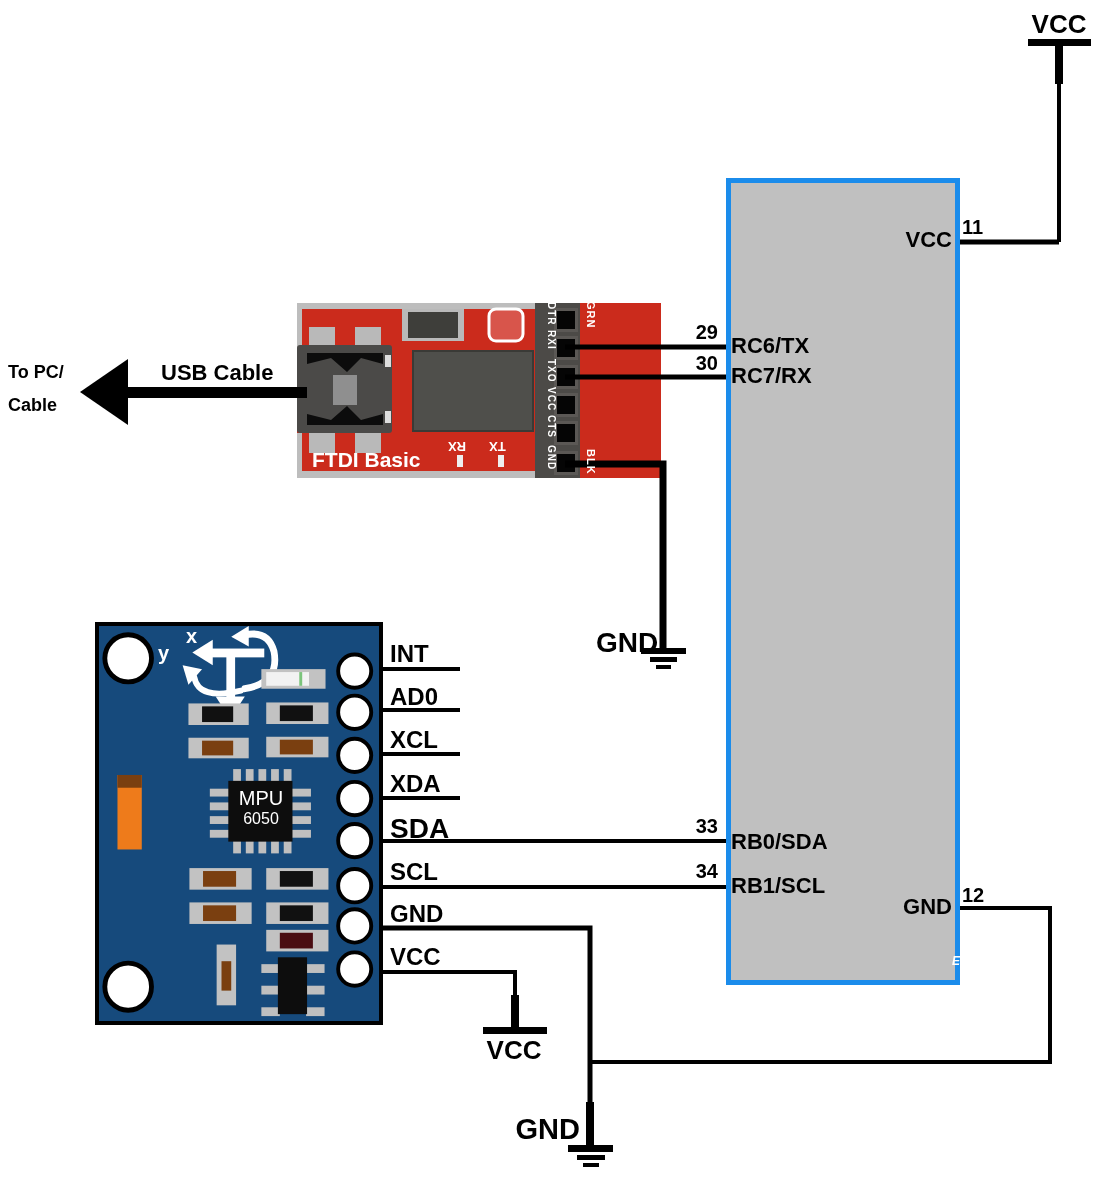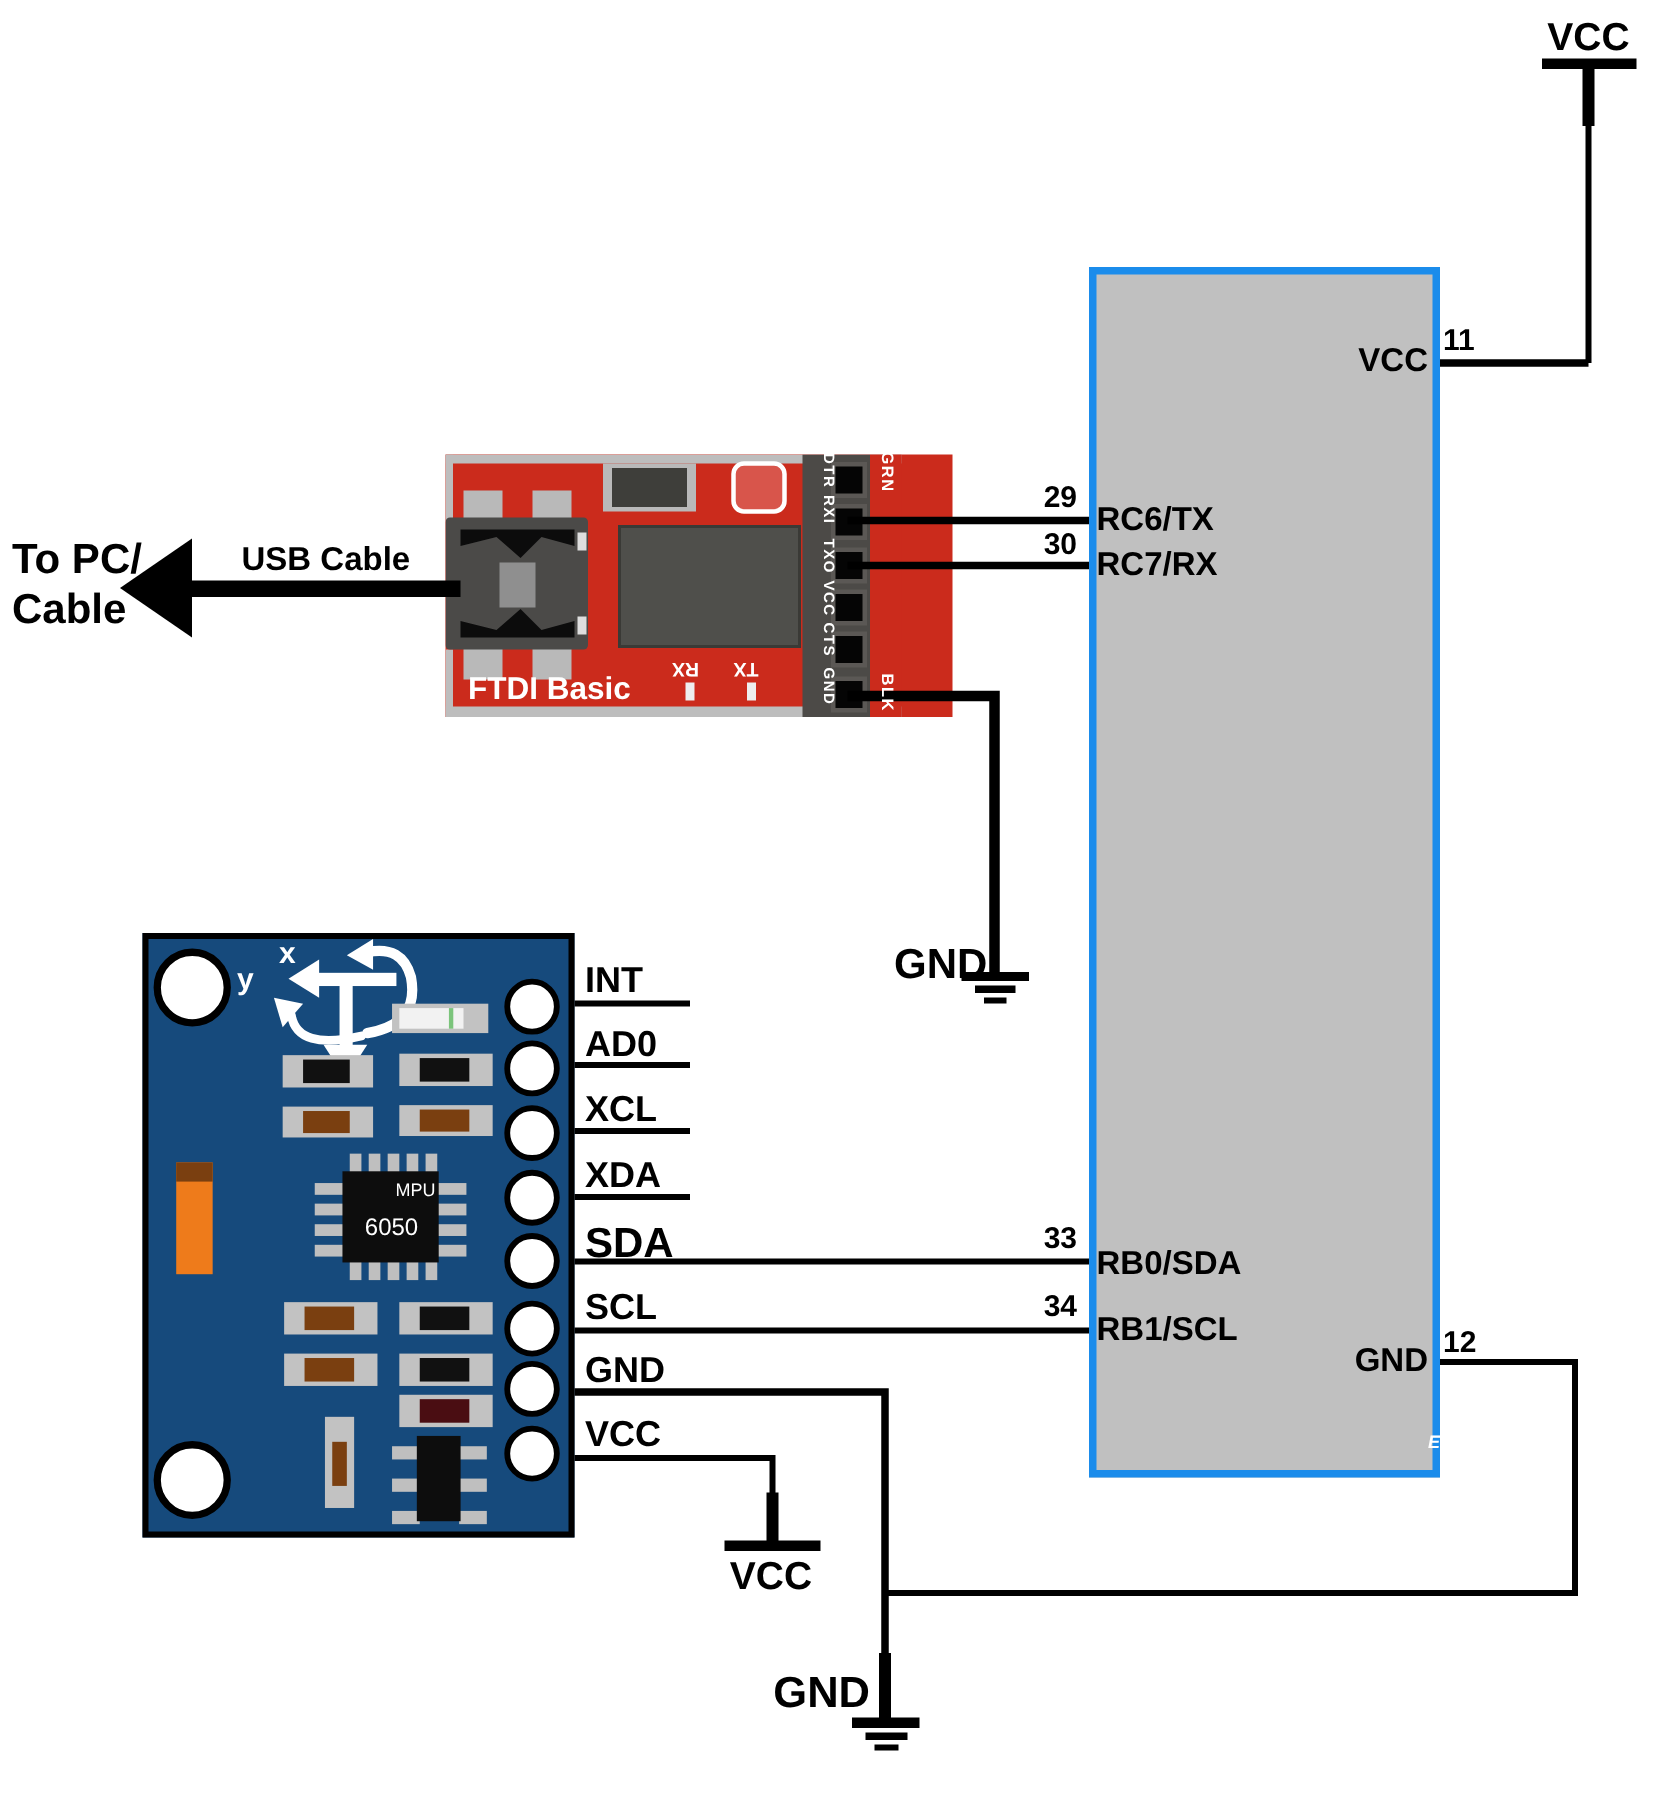--- a/index.html
+++ b/index.html
@@ -8,21 +8,21 @@
   svg{display:block;}
   #wires{position:absolute;left:0;top:0;z-index:3;pointer-events:none;}
 
   
   .lbl{position:absolute;font-weight:bold;color:#000;white-space:nowrap;z-index:4;line-height:1.1;}
   .white{color:#fff;}
   .rt{text-align:right;}
   .ctr{text-align:center;}
 
   
-  #ftdi-board{position:absolute;left:297px;top:303px;width:338px;height:175px;
+  #ftdi-board{position:absolute;left:297px;top:303px;width:364px;height:175px;
               background:var(--ftdi_red);z-index:2;}
   #pic-box{position:absolute;left:726px;top:178px;width:224px;height:797px;
            background:var(--pic_fill);border:5px solid var(--pic_border);z-index:2;}
   #mpu-board{position:absolute;left:95px;top:622px;width:280px;height:395px;
              background:var(--mpu_navy);border:4px solid #000;z-index:2;}
   .flip{transform:rotate(180deg);}
 
   
   .ftdi-pin{position:absolute;left:244px;width:16px;font-size:10px;font-weight:bold;color:#fff;
             writing-mode:vertical-rl;letter-spacing:1px;z-index:5;}
@@ -251,35 +251,35 @@
           <circle cx="263" cy="132" r="17"></circle>
           <circle cx="263" cy="176" r="17"></circle>
         <circle cx="263" cy="219" r="17"></circle>
           <circle cx="263" cy="265" r="17"></circle>
           <circle cx="263" cy="306" r="17"></circle>
           <circle cx="263" cy="350" r="17"></circle>
       </g>
     </svg>
   </div>
 
-  <div class="lbl white ctr" style="left:244px;top:787px;width:66px;font-size:12px;font-weight:normal;">MPU</div>
+  <div class="lbl white ctr" style="left:228px;top:787px;width:66px;font-size:20px;font-weight:normal;">MPU</div>
   <div class="lbl white ctr" style="left:228px;top:810px;width:66px;font-size:16px;font-weight:normal;">6050</div>
   <div class="lbl white" style="left:186px;top:625px;font-size:20px;">x</div>
   <div class="lbl white" style="left:158px;top:642px;font-size:20px;">y</div>
 
   <div class="lbl" style="left:390px;top:641px;font-size:24px;text-align:center;">INT</div>
   <div class="lbl" style="left:390px;top:684px;font-size:24px;">AD0</div>
   <div class="lbl" style="left:390px;top:727px;font-size:24px;">XCL</div>
   <div class="lbl" style="left:390px;top:771px;font-size:24px;">XDA</div>
   <div class="lbl" style="left:390px;top:814px;font-size:28px;">SDA</div>
   <div class="lbl" style="left:390px;top:859px;font-size:24px;">SCL</div>
   <div class="lbl" style="left:390px;top:901px;font-size:24px;">GND</div>
   <div class="lbl" style="left:390px;top:944px;font-size:24px;">VCC</div>
 
-  <div class="lbl" style="left:8px;top:356px;font-size:28px;line-height:33px;">
+  <div class="lbl" style="left:8px;top:356px;font-size:18px;line-height:33px;">
     <div>To PC/</div>
     <div>Cable</div>
   </div>
   <div class="lbl" style="left:161px;top:361px;font-size:22px;">USB Cable</div>
 
   <div class="lbl ctr" style="left:1024px;top:10px;width:70px;font-size:26px;">VCC</div>
   <div class="lbl rt" style="left:596px;top:628px;width:62px;font-size:28px;">GND</div>
   <div class="lbl ctr" style="left:482px;top:1036px;width:64px;font-size:26px;">VCC</div>
   <div class="lbl rt" style="left:508px;top:1114px;width:72px;font-size:29px;">GND</div>
 

